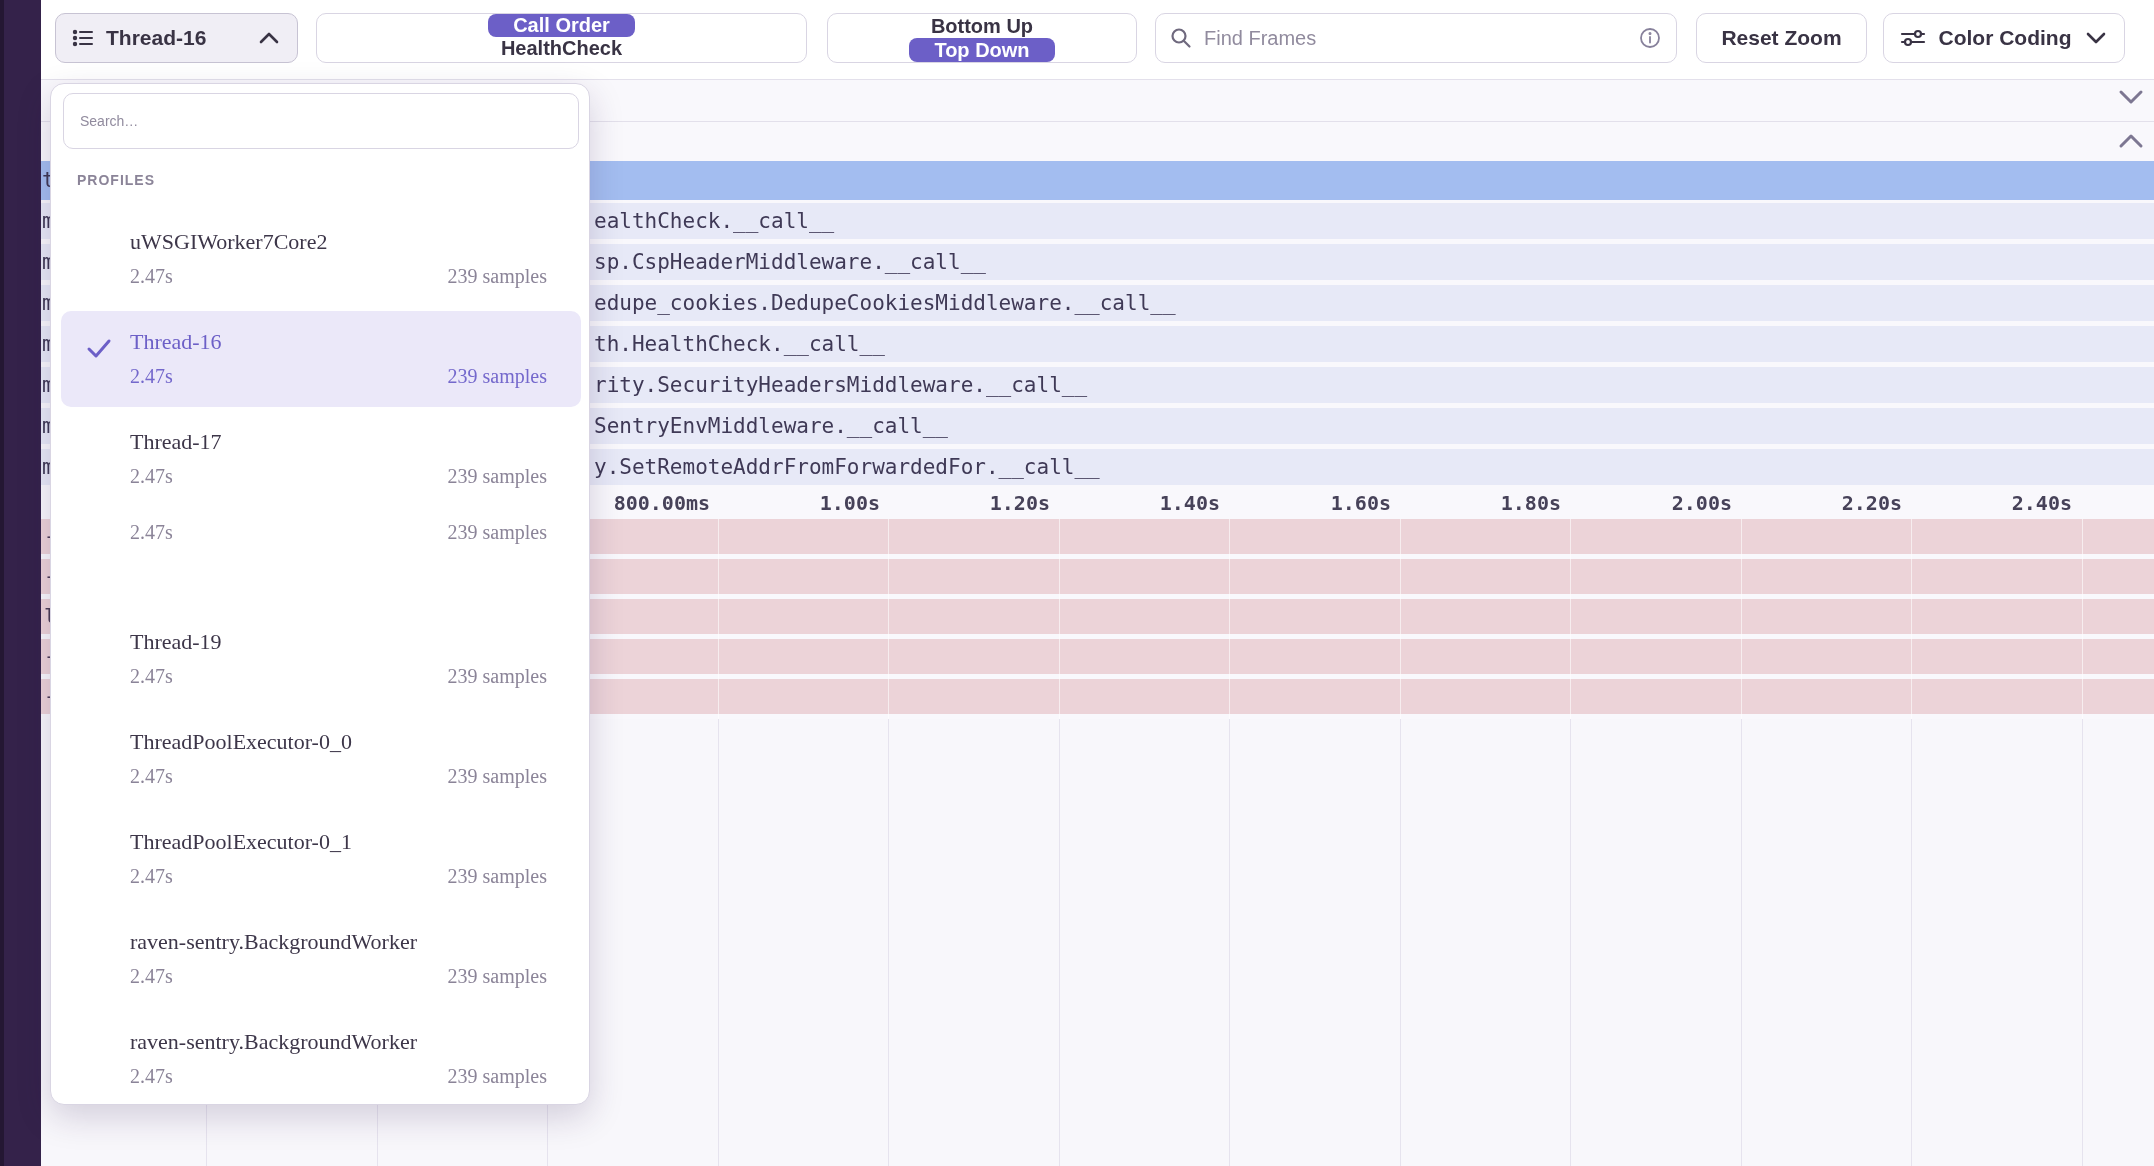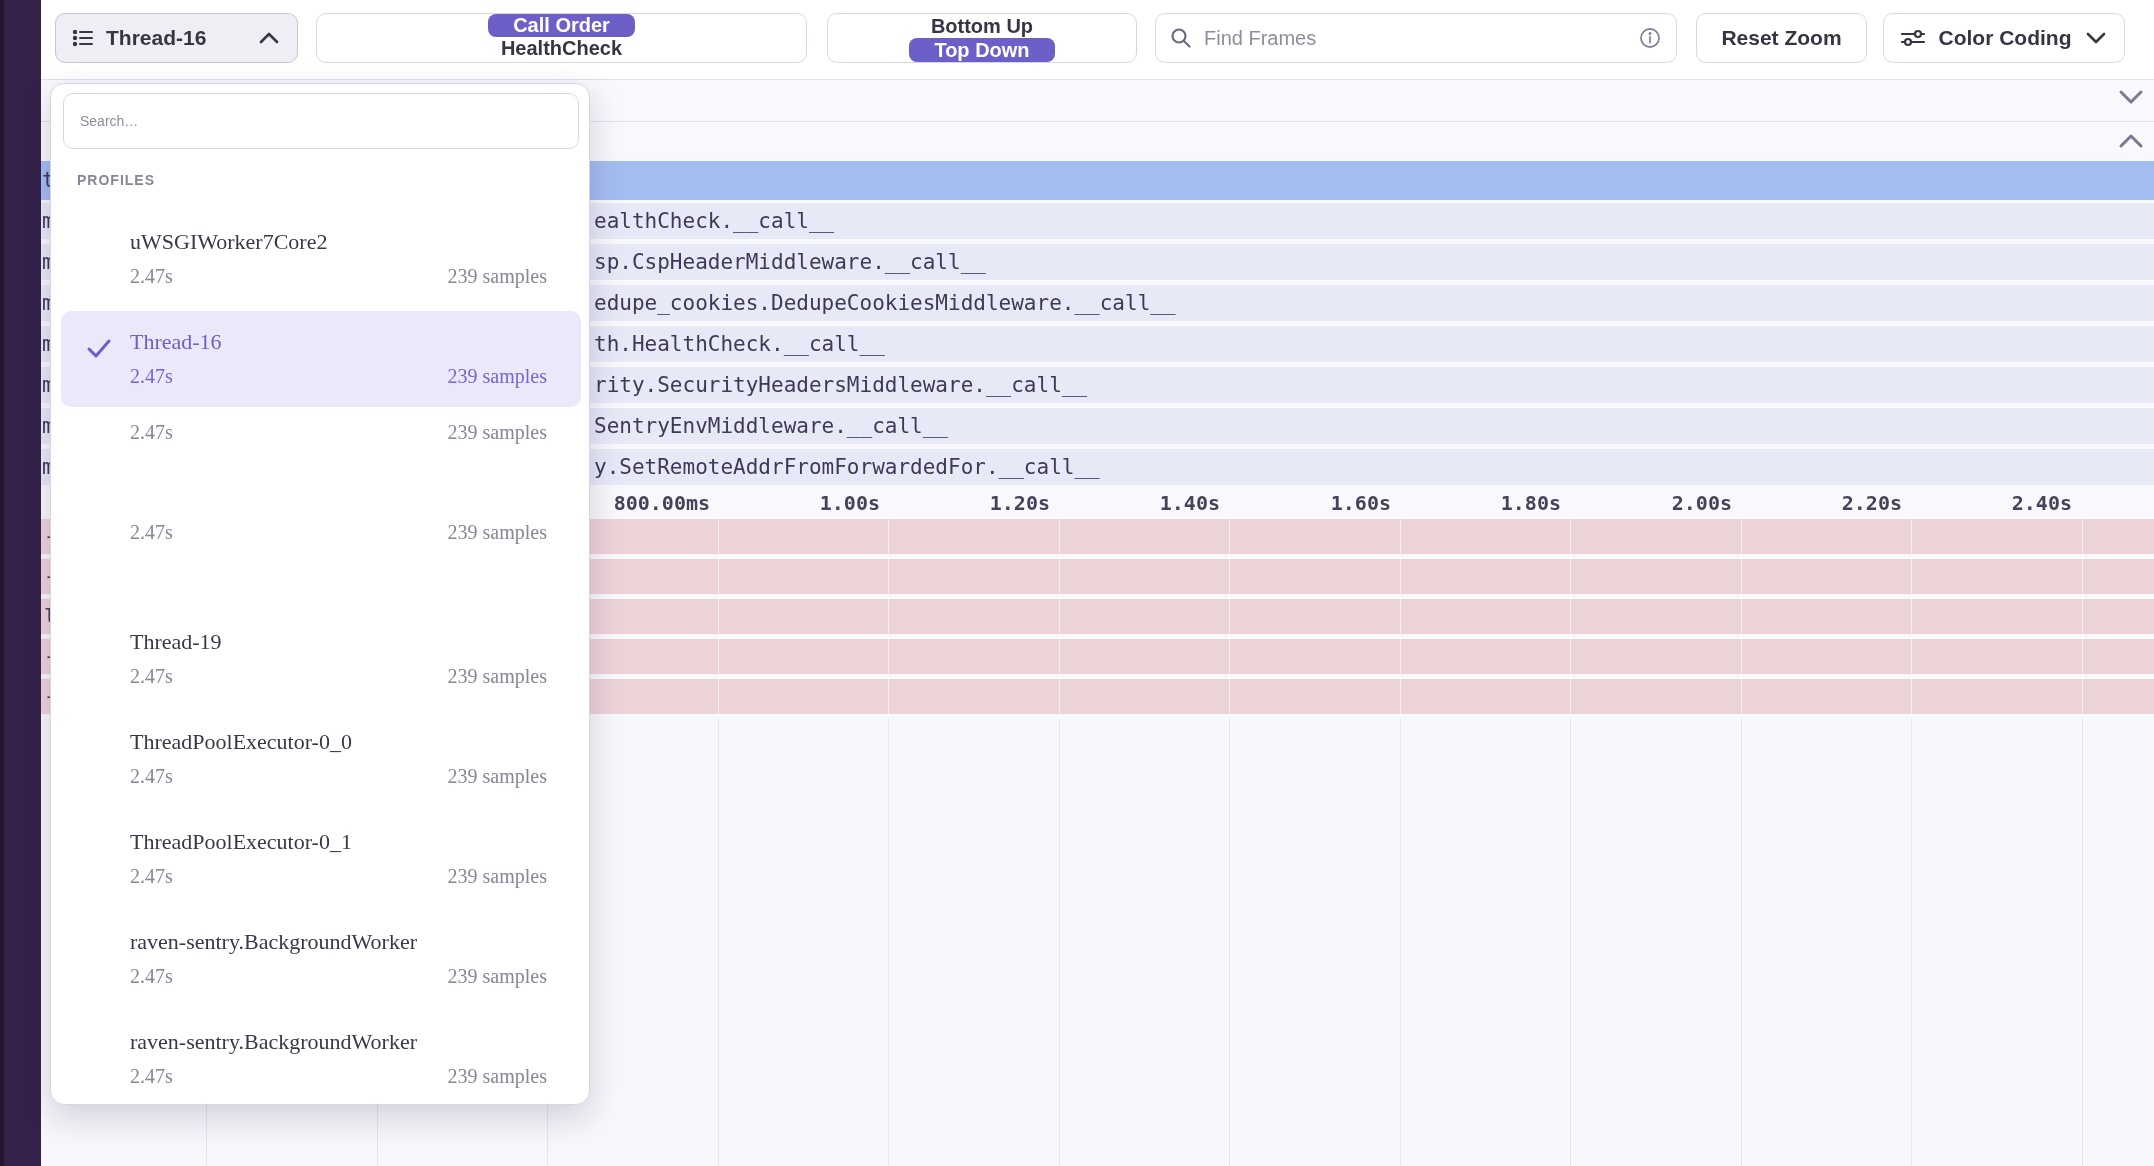--- a/index.html
+++ b/index.html
@@ -267,20 +267,21 @@
         </svg>
       </span>
       <div class="name">Thread-16</div>
       <div class="stats">
           <span>2.47s</span>
           <span>239 samples</span>
         </div>
     </div>
 
     <div class="dd-item" style="top:327px">
+      <div class="name">Thread-17</div>
       <div class="stats">
           <span>2.47s</span>
           <span>239 samples</span>
         </div>
     </div>
 
     <div class="dd-item" style="top:427px">
       <div class="stats">
           <span>2.47s</span>
           <span>239 samples</span>

